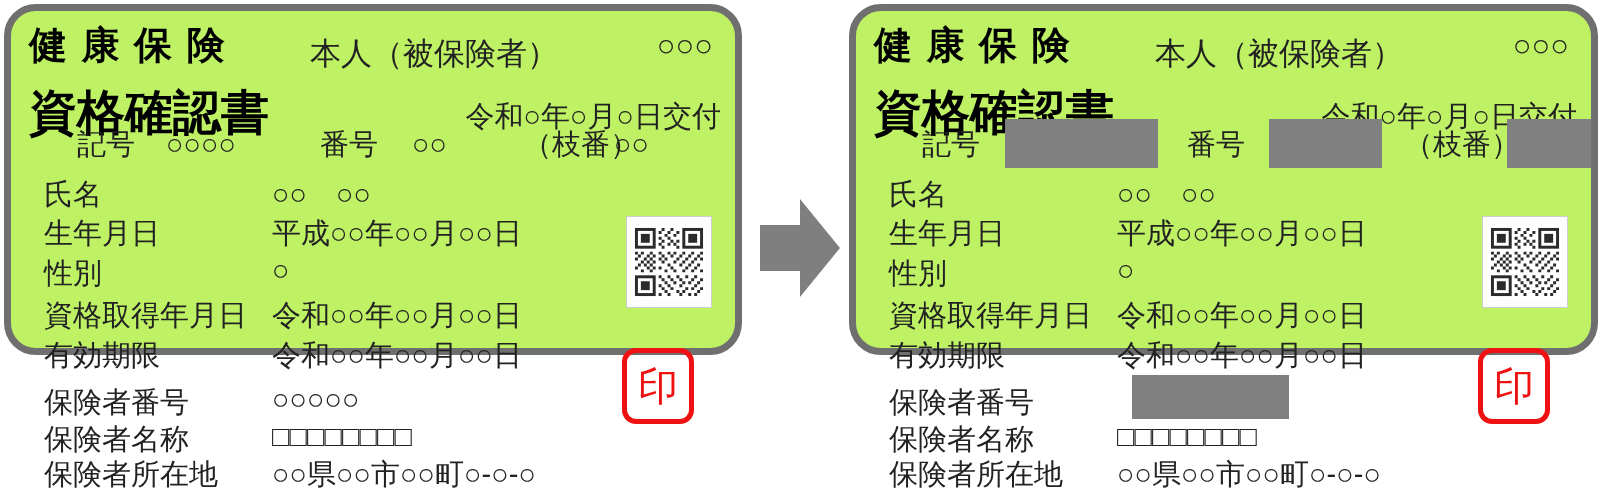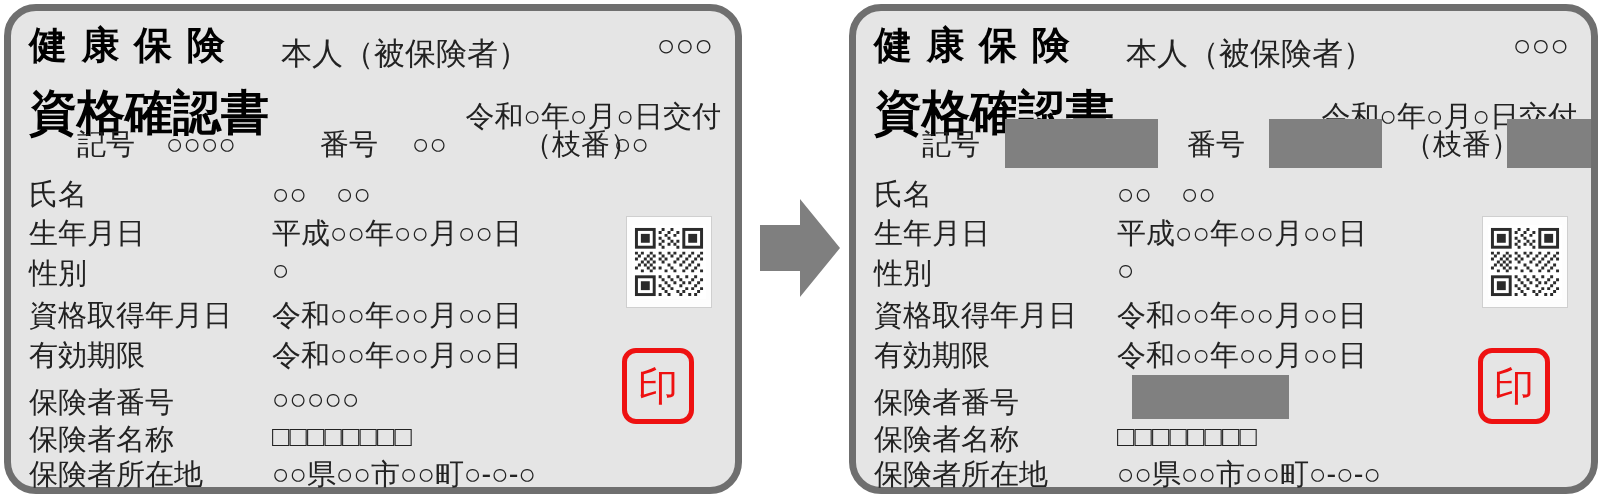--- a/index.html
+++ b/index.html
@@ -2,31 +2,31 @@
 <html><head>
 <meta charset="utf-8">
 <style>
   html,body{margin:0;padding:0;}
   body{
     width:1602px;height:498px;position:relative;background:#ffffff;
     font-family:"Liberation Sans","DejaVu Sans",sans-serif;
     overflow:hidden;
   }
   .card{
-    position:absolute;top:4px;height:490px;box-sizing:border-box;
-    background:#e5e5e5;border:7px solid #6f6f6f;border-radius:32px;
+    position:absolute;top:4px;height:351px;box-sizing:border-box;
+    background:#bef264;border:7px solid #6f6f6f;border-radius:32px;
   }
   .card-left{left:4px;width:738px;}
   .card-right{left:849px;width:749px;}
   .abs{position:absolute;white-space:nowrap;}
   .title{font-weight:bold;color:#000;font-size:38px;letter-spacing:2px;line-height:1.1;}
   .title2{font-weight:bold;color:#000;font-size:48px;line-height:1.1;}
   .t{font-size:29px;color:#222;line-height:1.1;}
-  .t-big{font-size:31px;color:#222;line-height:1.1;}
-  .label{position:absolute;left:18px;font-size:29px;color:#222;white-space:nowrap;}
+  .t-big{font-size:31px;color:#222;line-height:1.1;margin-left:29px;}
+  .label{position:absolute;left:33px;font-size:29px;color:#222;white-space:nowrap;}
   .value{position:absolute;left:261px;font-size:29px;color:#222;white-space:nowrap;}
   .redact{position:absolute;background:#808080;}
   .qr-box{
     position:absolute;left:615px;top:205px;width:86px;height:92px;
     background:#fdfdfd;border:1px solid #cfcfcf;box-sizing:border-box;
     display:flex;align-items:center;justify-content:center;
   }
   .seal{
     position:absolute;left:611px;top:337px;width:72px;height:76px;
     border:5px solid #ee1111;border-radius:14px;box-sizing:border-box;

